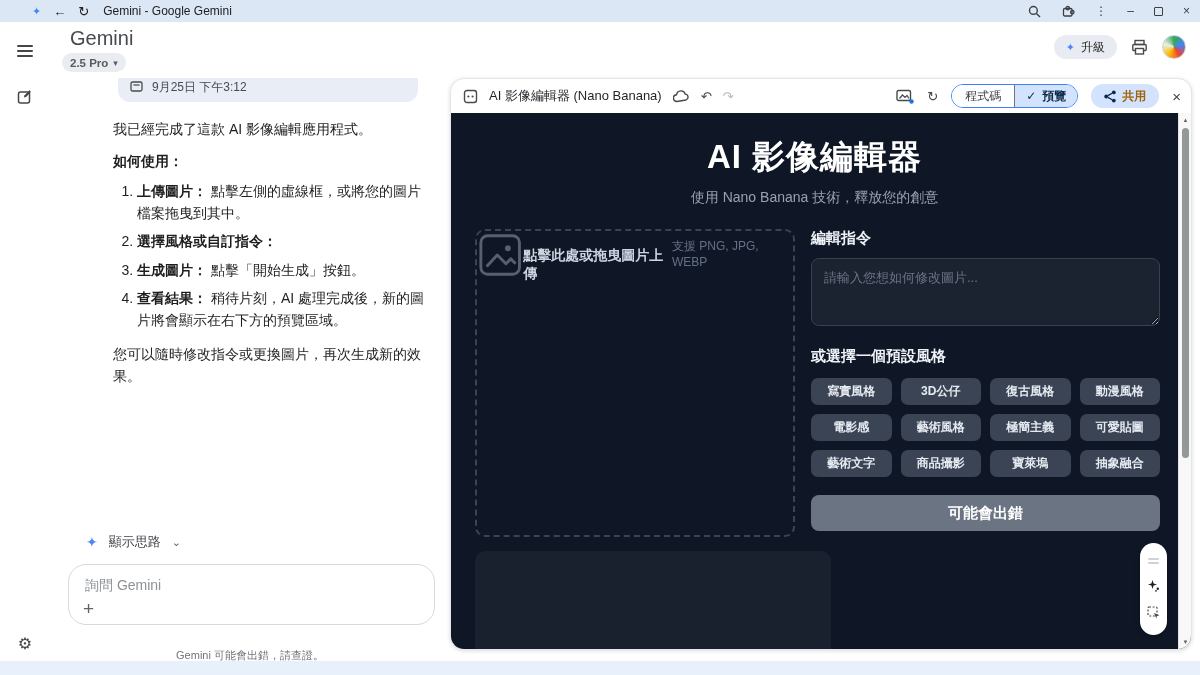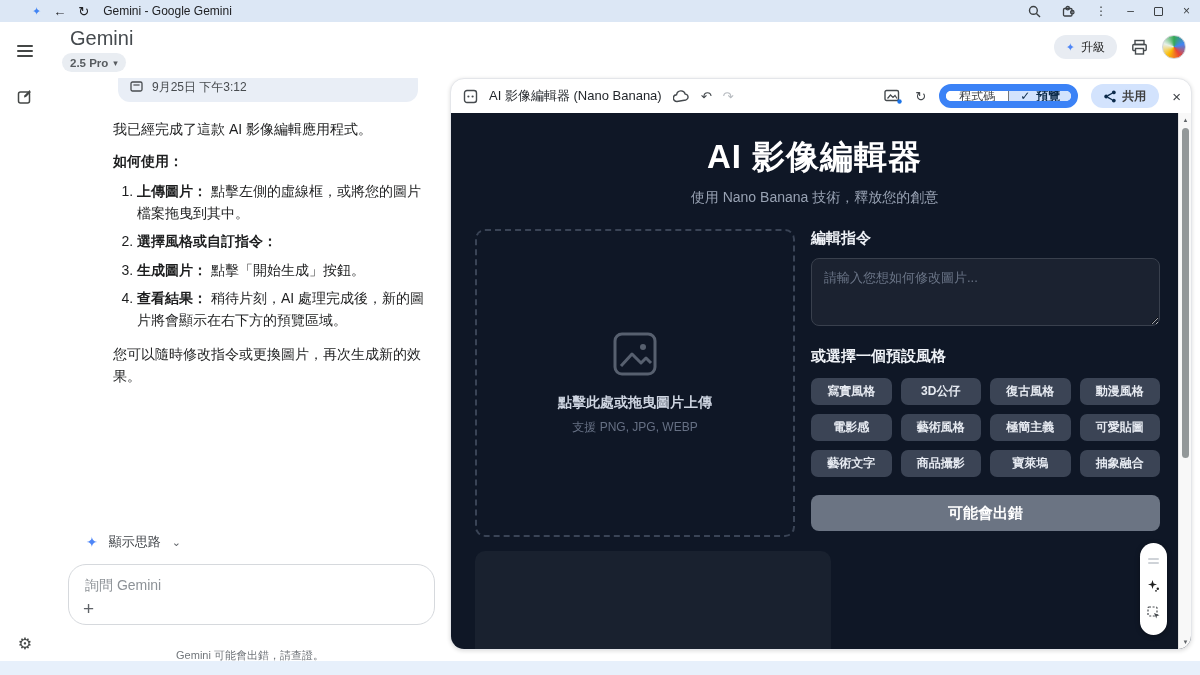--- a/index.html
+++ b/index.html
@@ -54,33 +54,33 @@
   .plus-glyph { position:absolute; left:14px; bottom:4px; font-size:19px; color:#5f6368; cursor:pointer; }
   .disclaimer { position:absolute; left:0; bottom:12px; width:400px; text-align:center; font-size:11px; color:#71767b; }
 
   
   .canvas-card { flex:1; margin-right:8px; height:572px; border:1px solid #e4e6ea; border-radius:14px; box-shadow:0 1px 4px rgba(0,0,0,.14); background:#fff; display:flex; flex-direction:column; overflow:hidden; }
   .canvas-header { height:34px; display:flex; align-items:center; padding:0 10px 0 12px; gap:11px; }
   .ch-title { font-size:13px; color:#1f2328; }
   .ch-glyph { font-size:13px; color:#454a4e; cursor:pointer; }
   .ch-glyph.disabled { color:#b8bcc1; }
   .ch-right { margin-left:auto; display:flex; align-items:center; gap:13px; }
-  .segmented { display:flex; border:7px solid #3b82f6; border-radius:14px; overflow:hidden; height:24px; }
+  .segmented { display:flex; border:1px solid #3b82f6; border-radius:14px; overflow:hidden; height:24px; }
   .seg-code { padding:0 13px; display:flex; align-items:center; font-size:12px; color:#3f4348; background:#fff; border-right:1px solid #73777b; cursor:pointer; }
   .seg-preview { padding:0 11px; display:flex; align-items:center; gap:6px; font-size:12px; color:#0b2a4a; background:#d3e3fd; font-weight:700; cursor:pointer; }
-  .share-pill { height:24px; border-radius:13px; background:#d3e3fd; color:#404040; display:flex; align-items:center; gap:6px; padding:0 13px; font-size:12px; font-weight:700; cursor:pointer; }
+  .share-pill { height:24px; border-radius:13px; background:#d3e3fd; color:#a16207; display:flex; align-items:center; gap:6px; padding:0 13px; font-size:12px; font-weight:700; cursor:pointer; }
   .close-x { font-size:15px; color:#3f4348; cursor:pointer; }
 
   
   .canvas-body { flex:1; background:#0f1726; position:relative; overflow:hidden; }
   .page { position:absolute; top:0; left:0; right:13px; bottom:0; }
   .app-h1 { text-align:center; margin-top:22px; font-size:33px; font-weight:800; color:#fff; letter-spacing:1px; }
   .app-sub { text-align:center; margin-top:9px; font-size:14px; color:#98a2b3; }
   .cols { display:flex; gap:16px; padding:22px 18px 0 24px; }
-  .upload-box { width:320px; min-width:320px; height:308px; border:2px dashed #3a4456; border-radius:10px; display:flex; flex-direction:column; align-items:center; justify-content:center; cursor:pointer; }
+  .upload-box { width:320px; min-width:320px; height:308px; border:2px dashed #3a4456; border-radius:10px; display:flex; flex-direction:row; align-items:flex-start; justify-content:center; cursor:pointer; }
   .upload-title { margin-top:16px; font-size:14px; font-weight:700; color:#cdd4e0; }
   .upload-sub { margin-top:7px; font-size:12px; color:#667084; }
   .controls { flex:1; }
   .ctl-label { font-size:15px; font-weight:700; color:#eef1f6; }
   .prompt-box { width:100%; height:68px; margin-top:10px; background:#1b2230; border:1px solid #39404d; border-radius:8px; color:#e5e9f0; font-size:13px; padding:10px 12px; resize:both; font-family:inherit; }
   .prompt-box::placeholder { color:#6a7486; }
   .styles-label { margin-top:17px; }
   .styles-grid { margin-top:12px; display:grid; grid-template-columns:repeat(4,1fr); gap:9px; }
   .style-btn { height:27px; background:#3b4455; border:none; border-radius:7px; color:#e6eaf1; font-size:12px; font-weight:700; cursor:pointer; font-family:inherit; }
   .generate-btn { margin-top:18px; width:100%; height:36px; background:#6b7483; border:none; border-radius:8px; color:#fff; font-size:15px; font-weight:700; cursor:pointer; font-family:inherit; }

